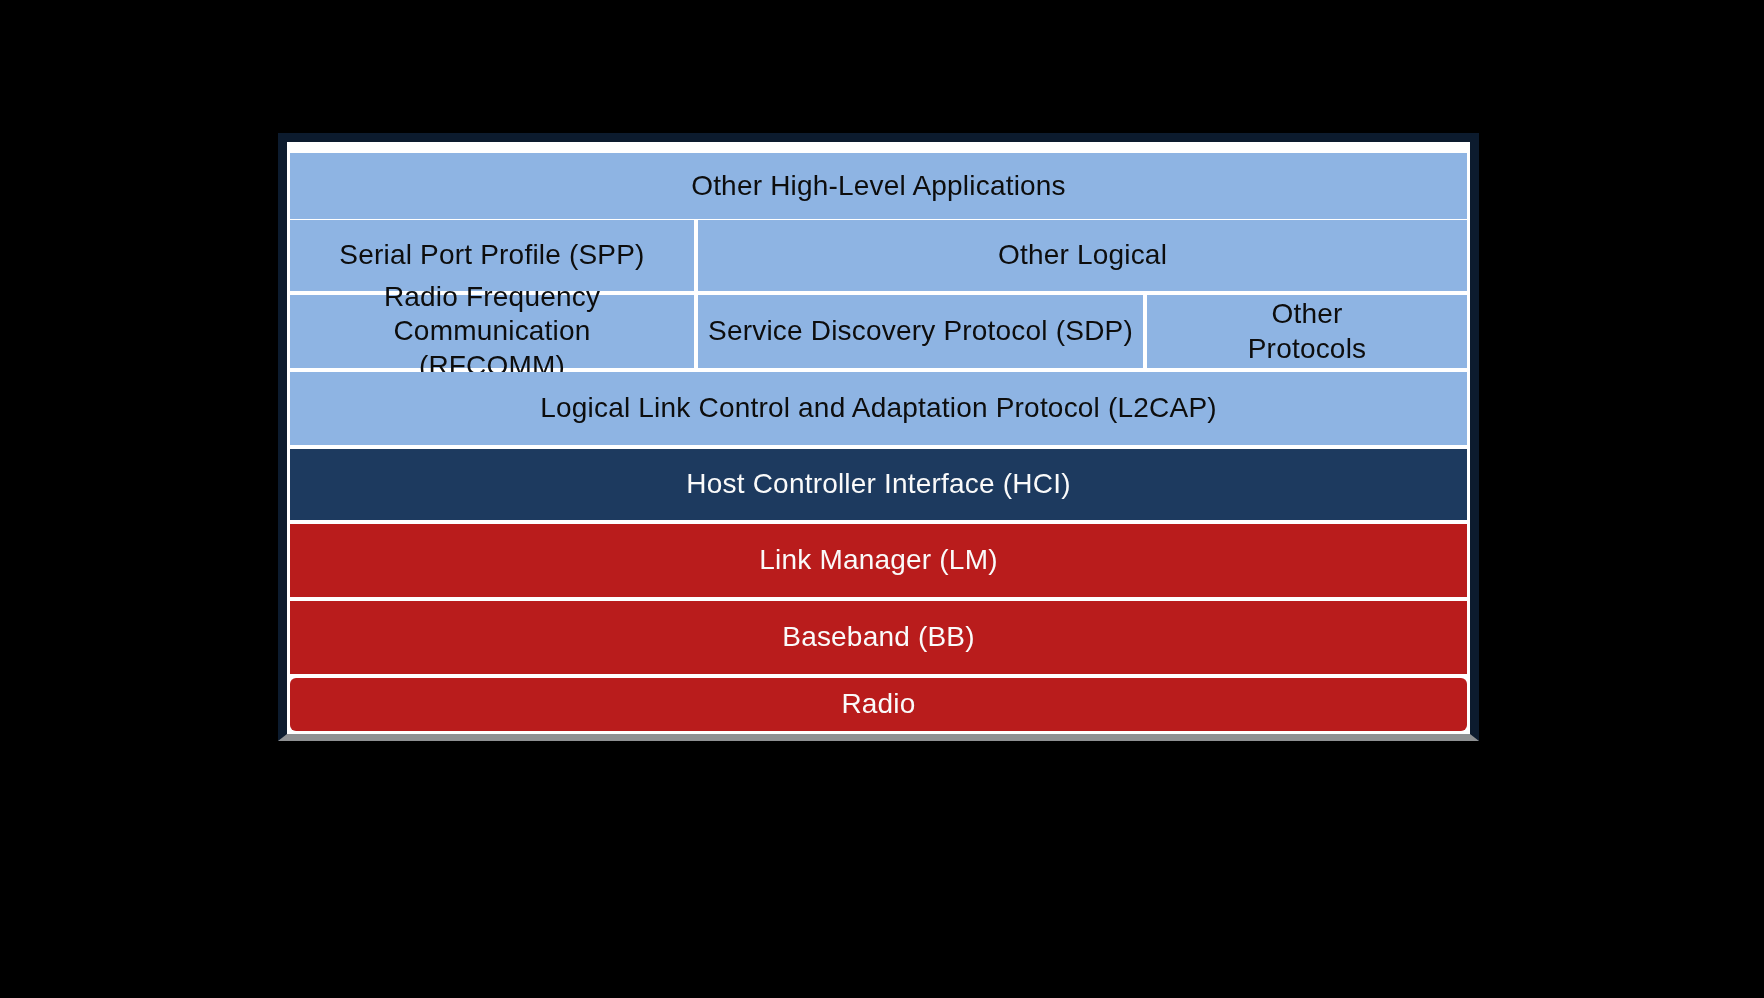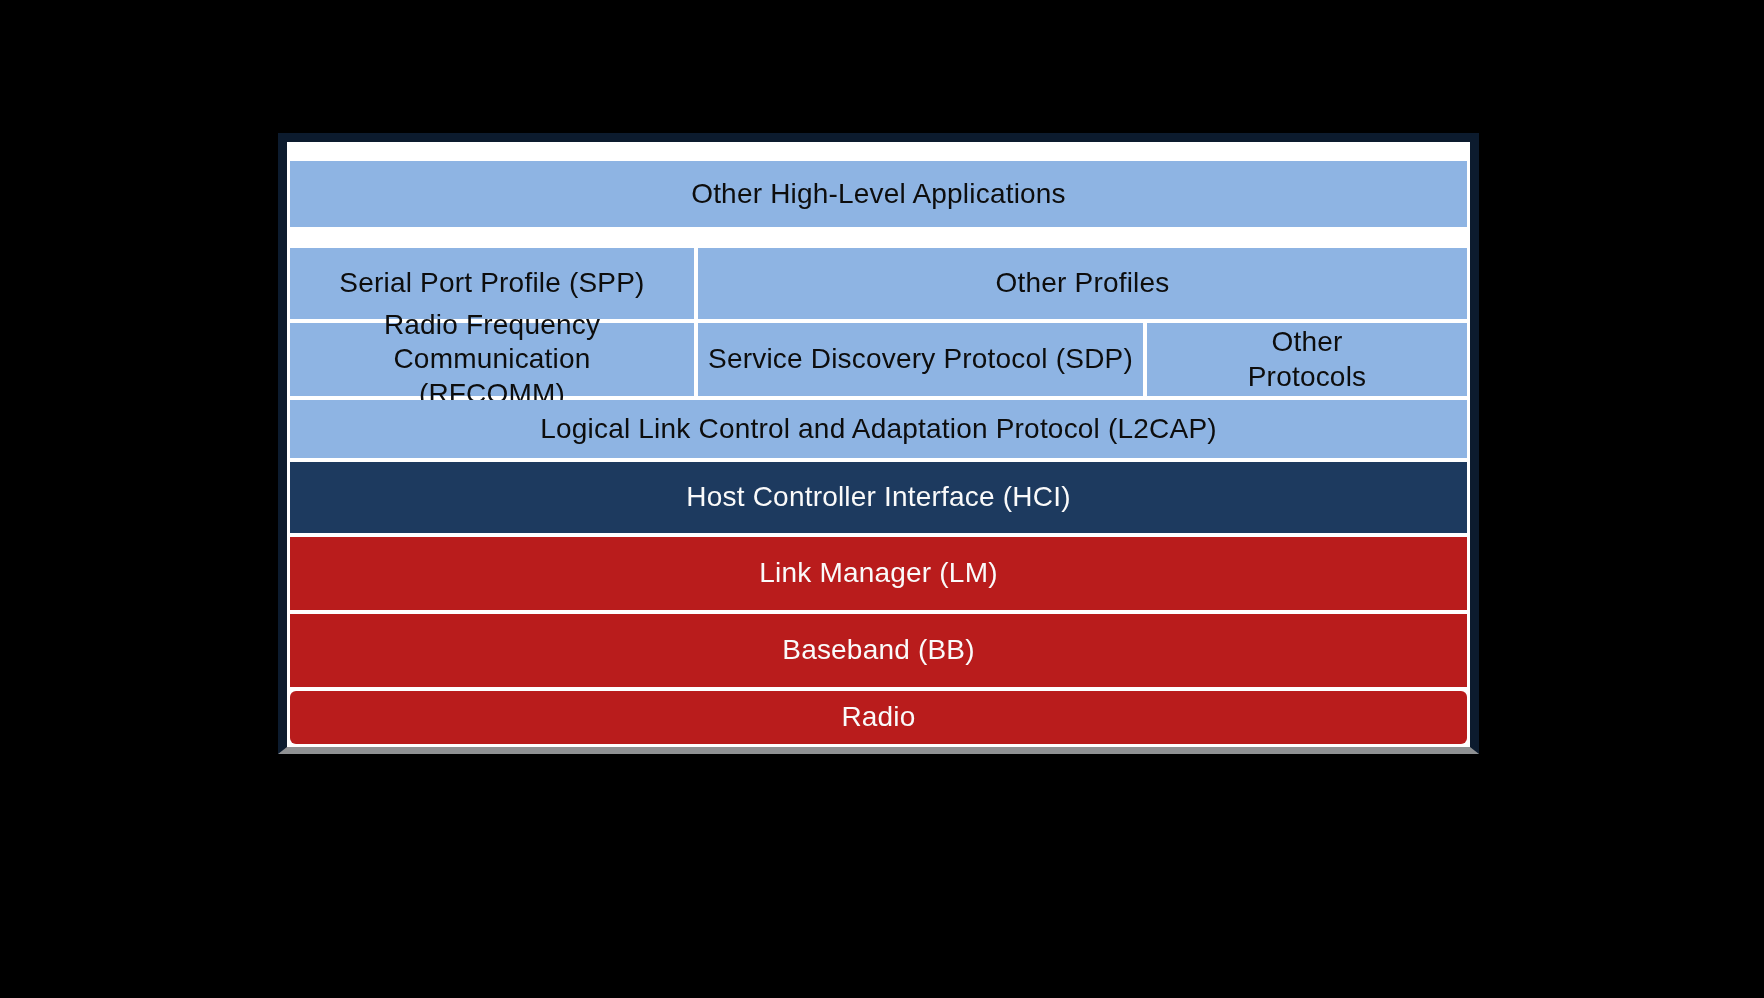--- a/index.html
+++ b/index.html
@@ -28,22 +28,22 @@
     padding: 3px;
     border: 9px solid #0c1b2e;
     border-bottom: 7px solid #8f9193;
   }
 
   .row {
     display: flex;
     gap: 4px;
     margin-top: 4px;
   }
-  .row.first { margin-top: 16px; }
-  .row.after-header { margin-top: 21px; }
+  .row.first { margin-top: 8px; }
+  .row.after-header { margin-top: 1px; }
 
   .cell {
     flex: 1 1 auto;
     display: flex;
     align-items: center;
     justify-content: center;
     text-align: center;
     white-space: pre-line;
     font-size: 28px;
     line-height: 1.22;
@@ -52,21 +52,21 @@
 
   .cell.light { background: #8eb4e3; color: #0d0d0d; }
   .cell.hci   { background: #1d3a5f; color: #fafafa; }
   .cell.dark  { background: #b91c1c; color: #fafafa; }
 
   .cell.small { font-size: 28px; }
 
   .h-r1 { height: 66px; }
   .h-r2 { height: 71px; }
   .h-r3 { height: 73px; }
-  .h-r4 { height: 58px; }
+  .h-r4 { height: 73px; }
   .h-r5 { height: 71px; }
   .h-r6 { height: 73px; }
   .h-r7 { height: 73px; }
   .h-r8 { height: 53px; border-radius: 6px; }
 
   .w-spp    { flex: 0 0 404px; }
   .w-rfcomm { flex: 0 0 404px; }
   .w-sdp    { flex: 0 0 445px; }
 </style>
 </head>
@@ -74,21 +74,21 @@
 
 <div class="stage">
   <div class="stack">
 
     <div class="row first">
       <div class="cell light h-r1">Other High-Level Applications</div>
     </div>
 
     <div class="row after-header">
       <div class="cell light h-r2 w-spp">Serial Port Profile (SPP)</div>
-      <div class="cell light h-r2">Other Profiles</div>
+      <div class="cell light h-r2">Other Logical</div>
     </div>
 
     <div class="row">
       <div class="cell light h-r3 w-rfcomm small">Radio Frequency Communication
 (RFCOMM)</div>
       <div class="cell light h-r3 w-sdp">Service Discovery Protocol (SDP)</div>
       <div class="cell light h-r3">Other
 Protocols</div>
     </div>
 

